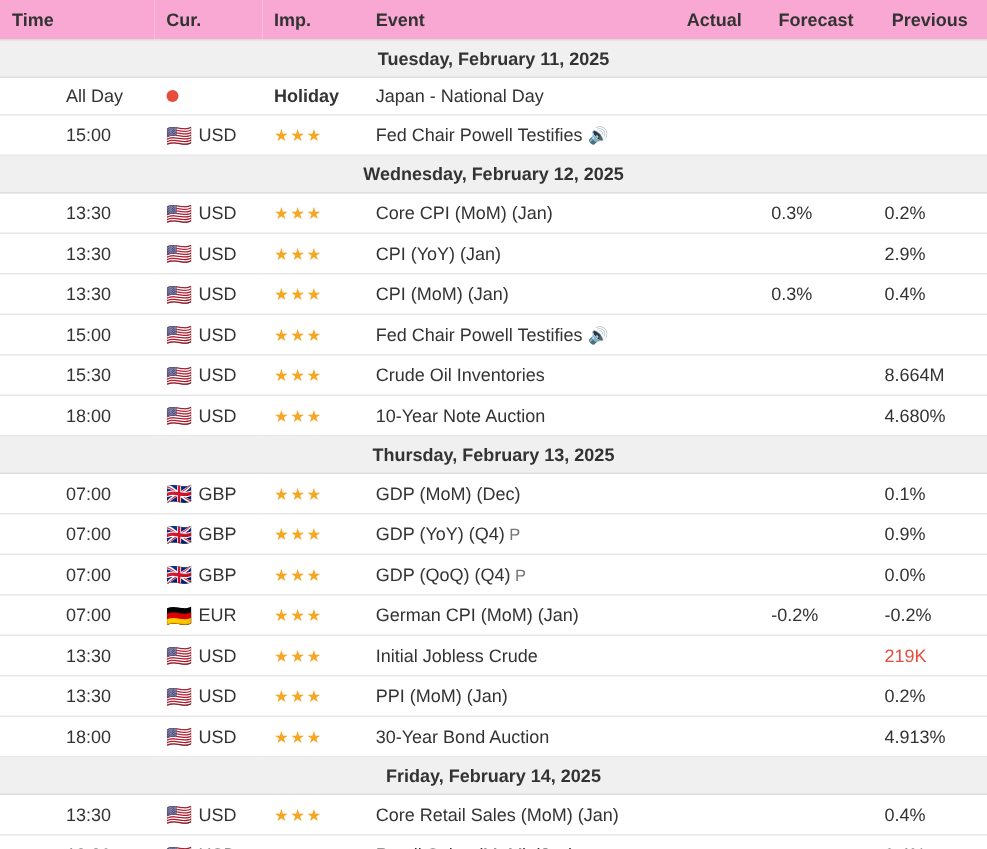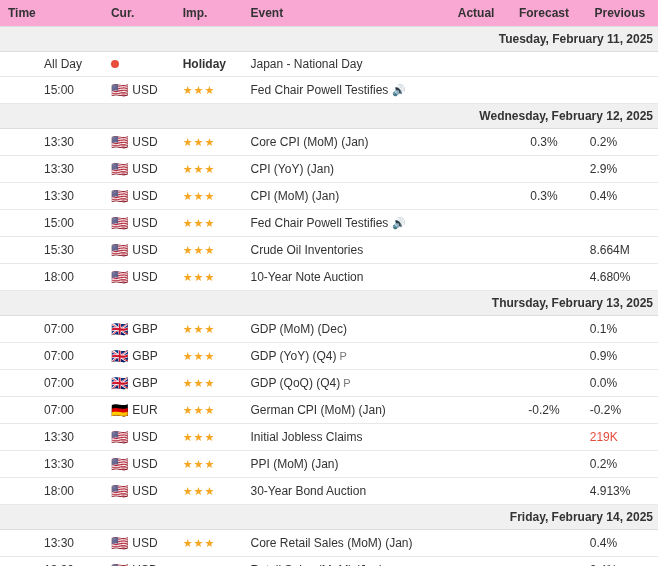--- a/index.html
+++ b/index.html
@@ -25,21 +25,21 @@
     }
     th.right, td.right { text-align: center; }
     td {
       padding: 5px 8px;
       border-bottom: 1px solid #e8e8e8;
       font-size: 12px;
       vertical-align: middle;
     }
     tr.section-header td {
       background: #f0f0f0;
-      text-align: right;
+      text-align: center;
       font-weight: bold;
       font-size: 12px;
       padding: 5px;
       border-bottom: 1px solid #ddd;
     }
     .flag {
       display: inline-flex;
       align-items: center;
       gap: 4px;
     }
@@ -79,21 +79,21 @@
     }
     .previous-red {
       color: #e74c3c;
       font-weight: normal;
     }
     td.time-col { color: #333; white-space: nowrap; padding-left: 44px; }
     td.cur-col { white-space: nowrap; }
     td.imp-col { white-space: nowrap; margin-top: 14px; }
     td.event-col { }
     td.actual-col { text-align: right; }
-    td.forecast-col { text-align: center; margin-top: 45px; }
+    td.forecast-col { text-align: left; margin-top: 45px; }
     td.previous-col { text-align: left; }
   </style>
 </head>
 <body>
 
 <table>
   <thead>
     <tr>
       <th>Time</th>
       <th>Cur.</th>
@@ -303,21 +303,21 @@
         <td class="time-col">13:30</td>
         <td class="cur-col"><span class="flag">
             <span class="flag-emoji">🇺🇸</span>
             <span>USD</span>
           </span></td>
         <td class="imp-col"><span class="star-container">
             <span class="star filled">★</span>
             <span class="star filled">★</span>
             <span class="star filled">★</span>
           </span></td>
-        <td class="event-col"><span>Initial Jobless Claims</span></td>
+        <td class="event-col"><span>Initial Jobless Crude</span></td>
         <td class="actual-col"></td>
         <td class="forecast-col"></td>
         <td class="previous-col"><span class="previous-red">219K</span></td>
       </tr>
       <tr>
         <td class="time-col">13:30</td>
         <td class="cur-col"><span class="flag">
             <span class="flag-emoji">🇺🇸</span>
             <span>USD</span>
           </span></td>

